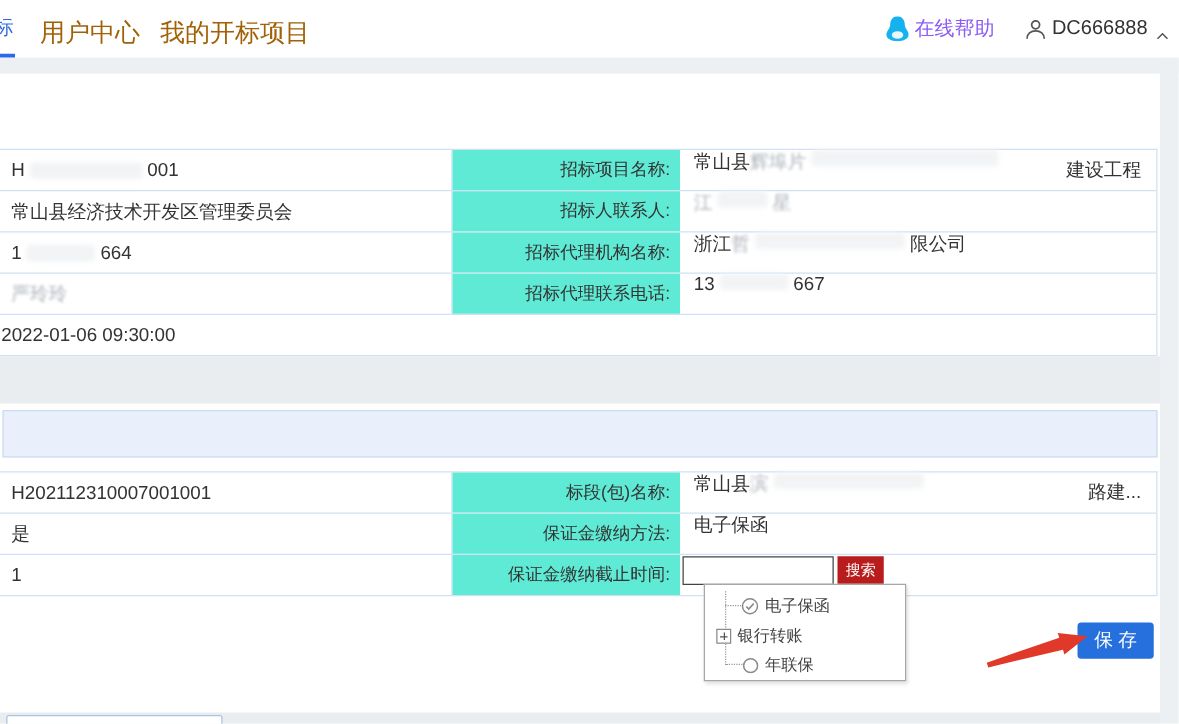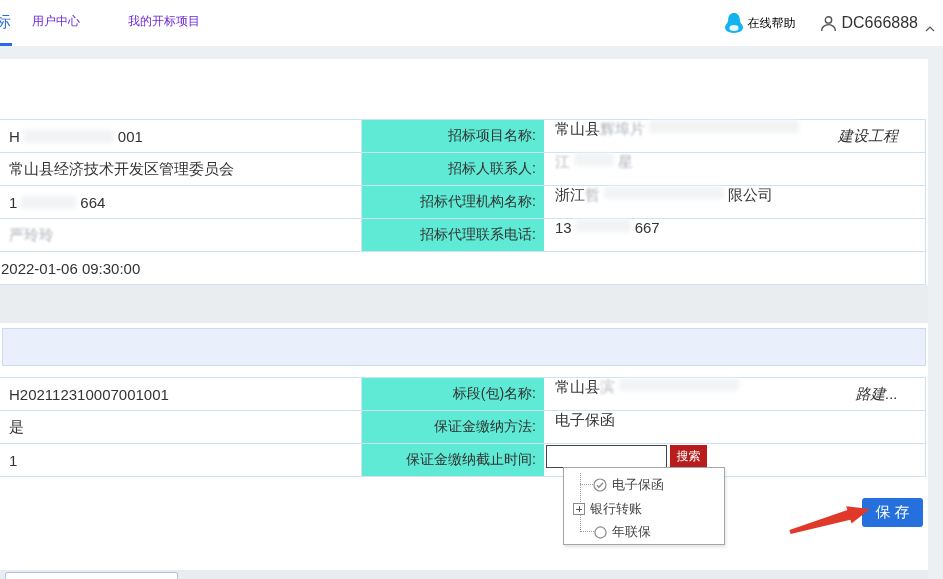--- a/index.html
+++ b/index.html
@@ -7,26 +7,26 @@
   body {
     font-family:"Liberation Sans","DejaVu Sans",sans-serif;
     background:#ffffff; color:#333; position:relative; overflow:hidden;
   }
   #stage { position:absolute; left:0; top:0; width:943px; height:579px; overflow:hidden; }
 
   
   .nav { position:absolute; left:0; top:0; width:943px; height:46px; background:#fff; z-index:5; }
   .nav-partial { position:absolute; left:-5px; top:12px; color:#2c6ae0; font-size:16px; }
   .nav-underline { position:absolute; left:-8px; top:43px; width:20px; height:3px; background:#2a6ae9; }
-  .nav-item { position:absolute; top:13px; font-size:12px; color:#6d28d9; cursor:pointer; white-space:nowrap; }
+  .nav-item { position:absolute; top:13px; font-size:20px; color:#a16207; cursor:pointer; white-space:nowrap; }
   .nav-item.i1 { left:32px; }
   .nav-item.i2 { left:128px; }
   .nav-right { position:absolute; right:8px; top:0; height:46px; display:flex; align-items:center; gap:6px; }
   .help-wrap { display:flex; align-items:center; gap:5px; cursor:pointer; }
-  .help-label { font-size:12px; color:#000000; }
+  .help-label { font-size:16px; color:#8b5cf6; }
   .user-wrap { display:flex; align-items:flex-end; gap:5px; margin-left:18px; cursor:pointer; }
   .user-name { font-size:16px; color:#333; }
   .caret-up { width:10px; height:6px; margin-left:2px; }
 
   
   .band-under-nav { position:absolute; left:0; top:46px; width:943px; height:13px; background:#edf0f3; }
   .right-gutter { position:absolute; left:928px; top:46px; width:15px; height:533px; background:#edf0f3; }
   .card1 { position:absolute; left:0; top:59px; width:928px; height:226px; background:#fff; }
   .gap-band { position:absolute; left:0; top:285px; width:928px; height:38px; background:#eaedf0; }
   .card2 { position:absolute; left:0; top:323px; width:928px; height:247px; background:#fff; }
@@ -37,21 +37,21 @@
 
   
   .tbl { position:absolute; left:0; width:926px; border-top:1px solid #cfe2f4; border-right:1px solid #cfe2f4; background:#fff; }
   .tbl1 { top:119px; }
   .tbl2 { top:377px; }
   .row { display:flex; height:33px; border-bottom:1px solid #cfe2f4; }
   .c-left { width:362px; border-right:1px solid #cfe2f4; display:flex; align-items:center; padding-left:9px; font-size:15px; color:#333; overflow:hidden; white-space:nowrap; }
   .c-label { width:182px; background:#5eead4; display:flex; align-items:center; justify-content:flex-end; padding-right:8px; font-size:14px; color:#333; white-space:nowrap;text-align:center; }
   .c-value { flex:1; display:flex; align-items:flex-start; padding-left:11px; font-size:15px; color:#333; position:relative; overflow:visible; white-space:nowrap; }
   .c-span { width:100%; display:flex; align-items:center; padding-left:1px; font-size:15px; color:#333; }
-  .v-right { position:absolute; right:27px; top:50%; transform:translateY(-50%);font-style:italic; }
+  .v-right { position:absolute; right:12px; top:50%; transform:translateY(-50%); }
   .faint { color:#aab0b8; filter:blur(1.2px); }
   .sm { display:inline-block; height:13px; background:#f1f3f5; filter:blur(2px); border-radius:3px; margin:0 4px; vertical-align:middle; }
   .w40{width:40px;} .w55{width:55px;} .w90{width:90px;} .w120{width:120px;} .w150{width:150px;}
 
   
   .deadline-input { position:absolute; left:2px; top:1px; width:121px; height:23px; border:1px solid #444; background:#fff; font-size:13px; padding:0 4px; font-family:inherit; }
   .search-btn { position:absolute; left:126px; top:1px; width:37px; height:23px; background:#b91c1c; color:#fff; border:none; font-size:12px; cursor:pointer; font-family:inherit; }
 
   
   .dropdown { position:absolute; left:563px; top:467px; width:162px; height:78px; background:#fff; border:1px solid #a6a6a6; box-shadow:1px 2px 3px rgba(0,0,0,0.12); z-index:8; }

